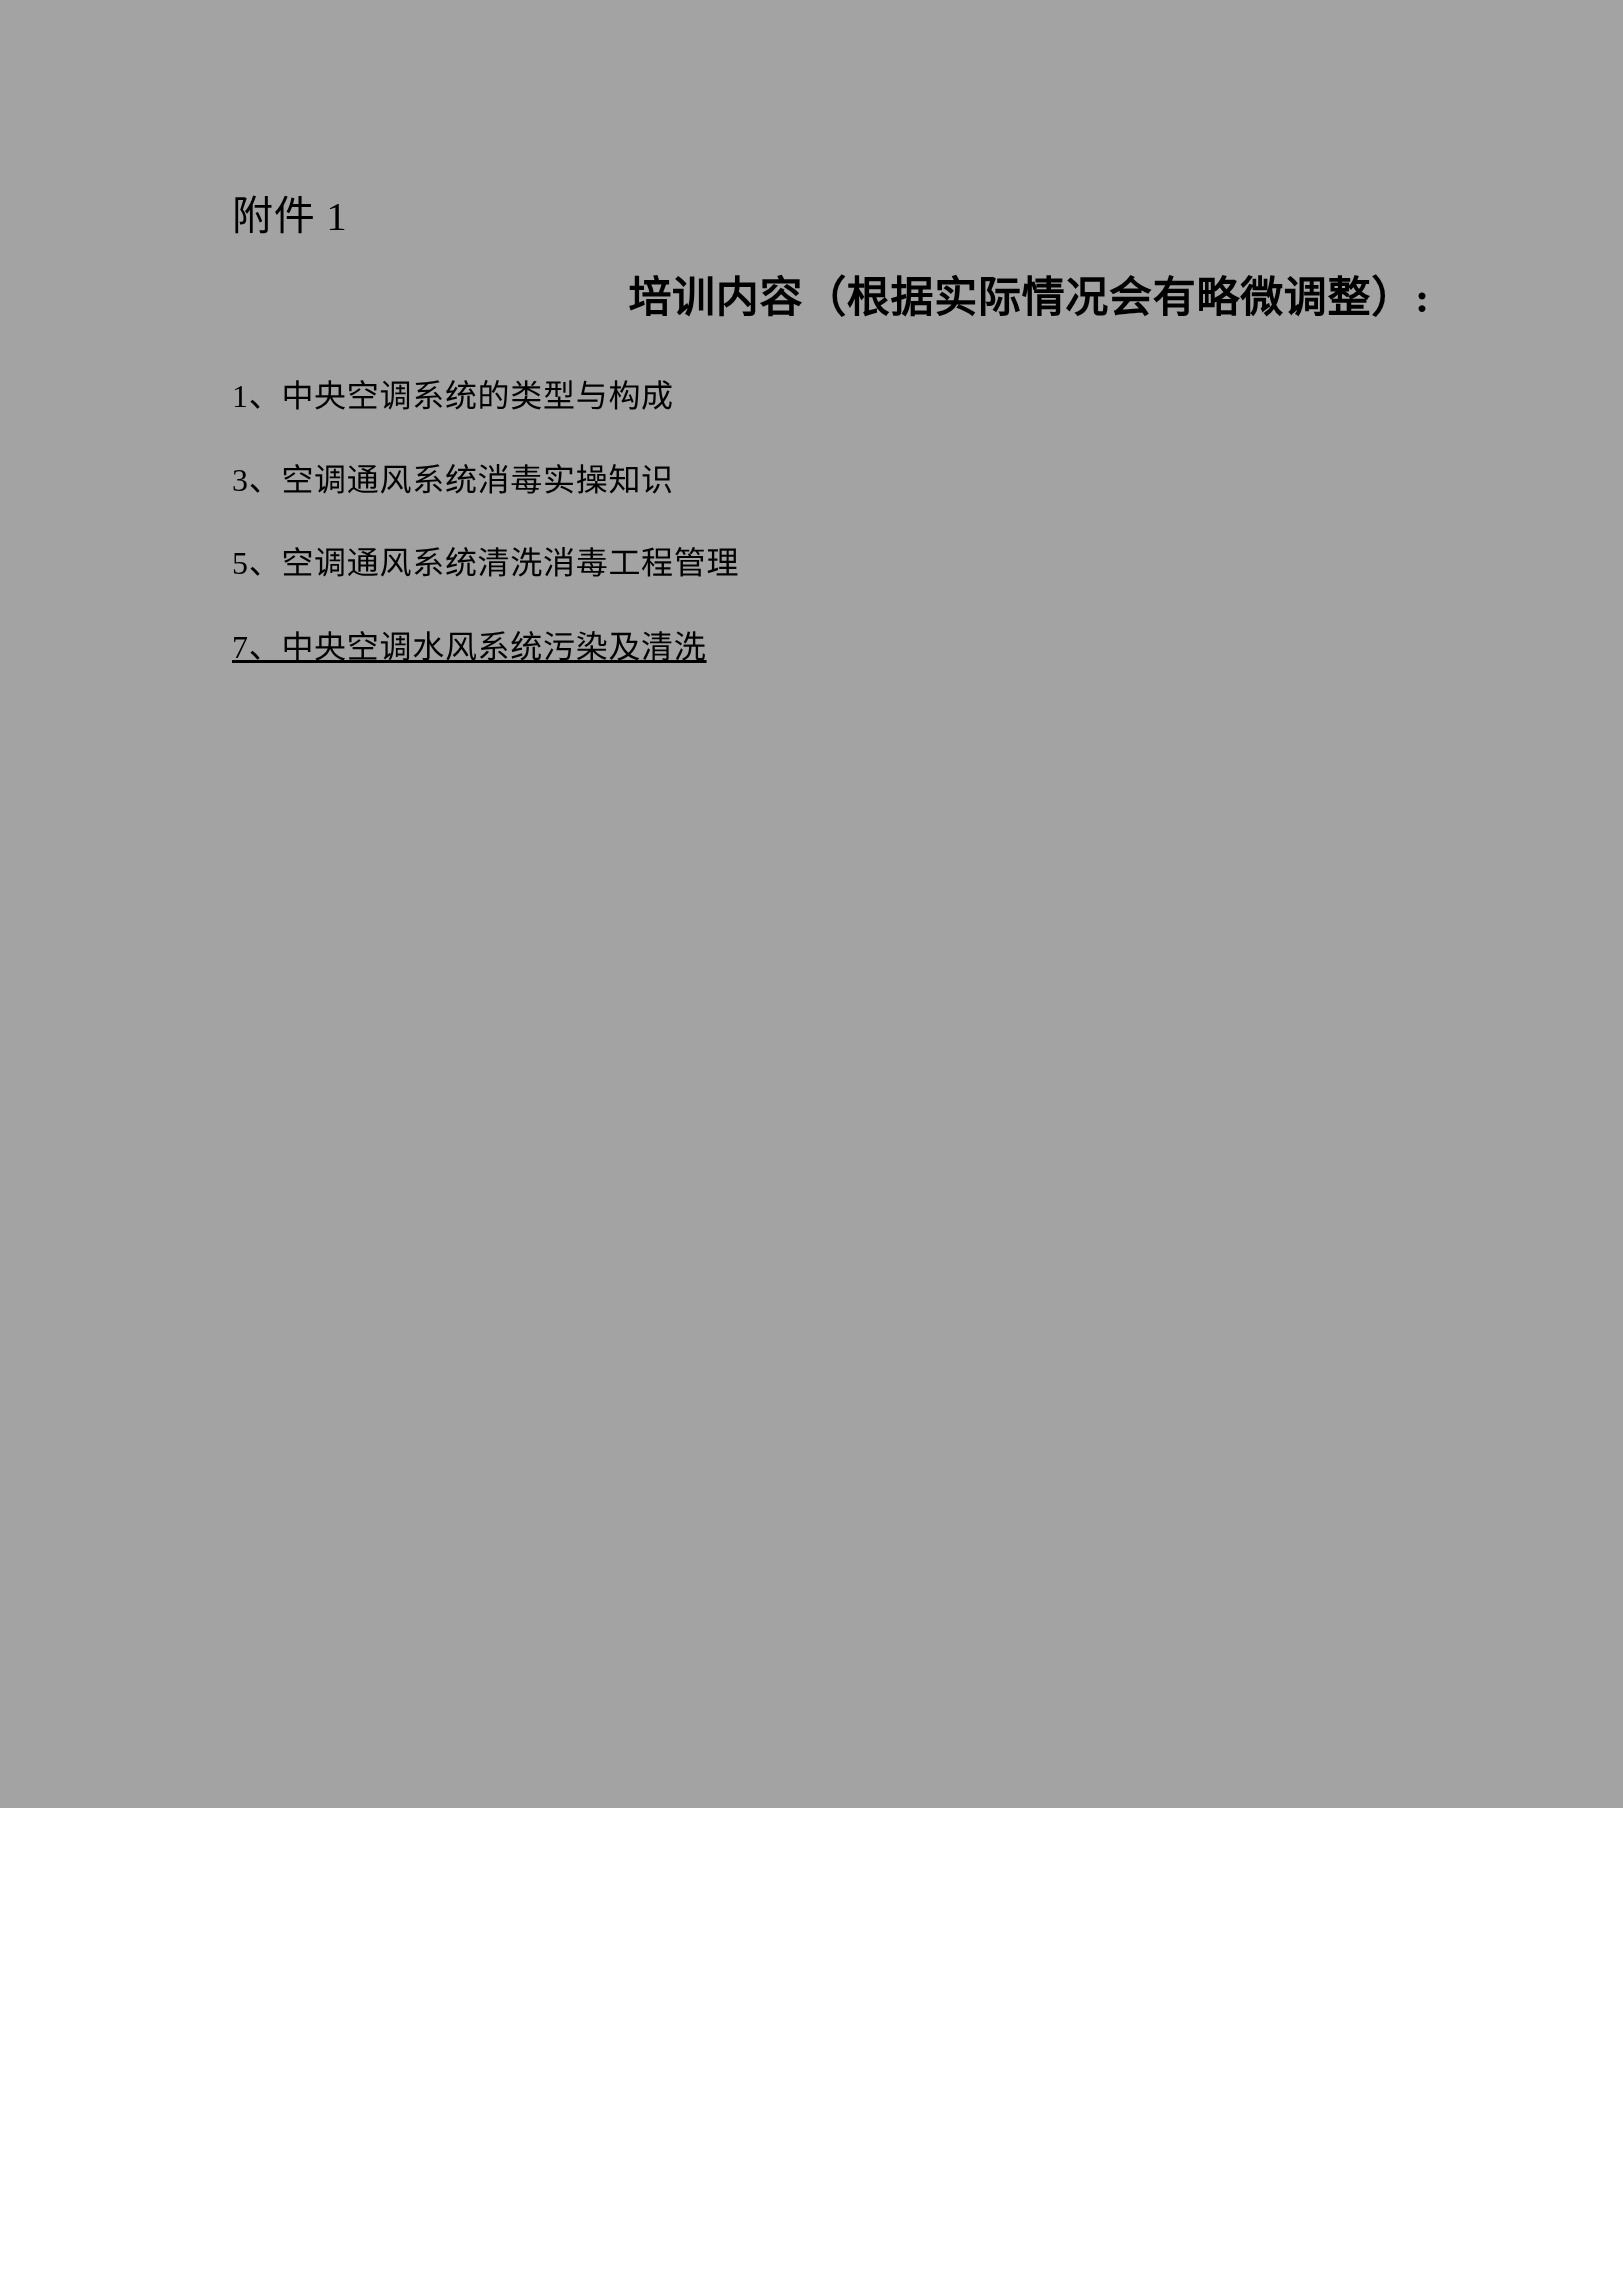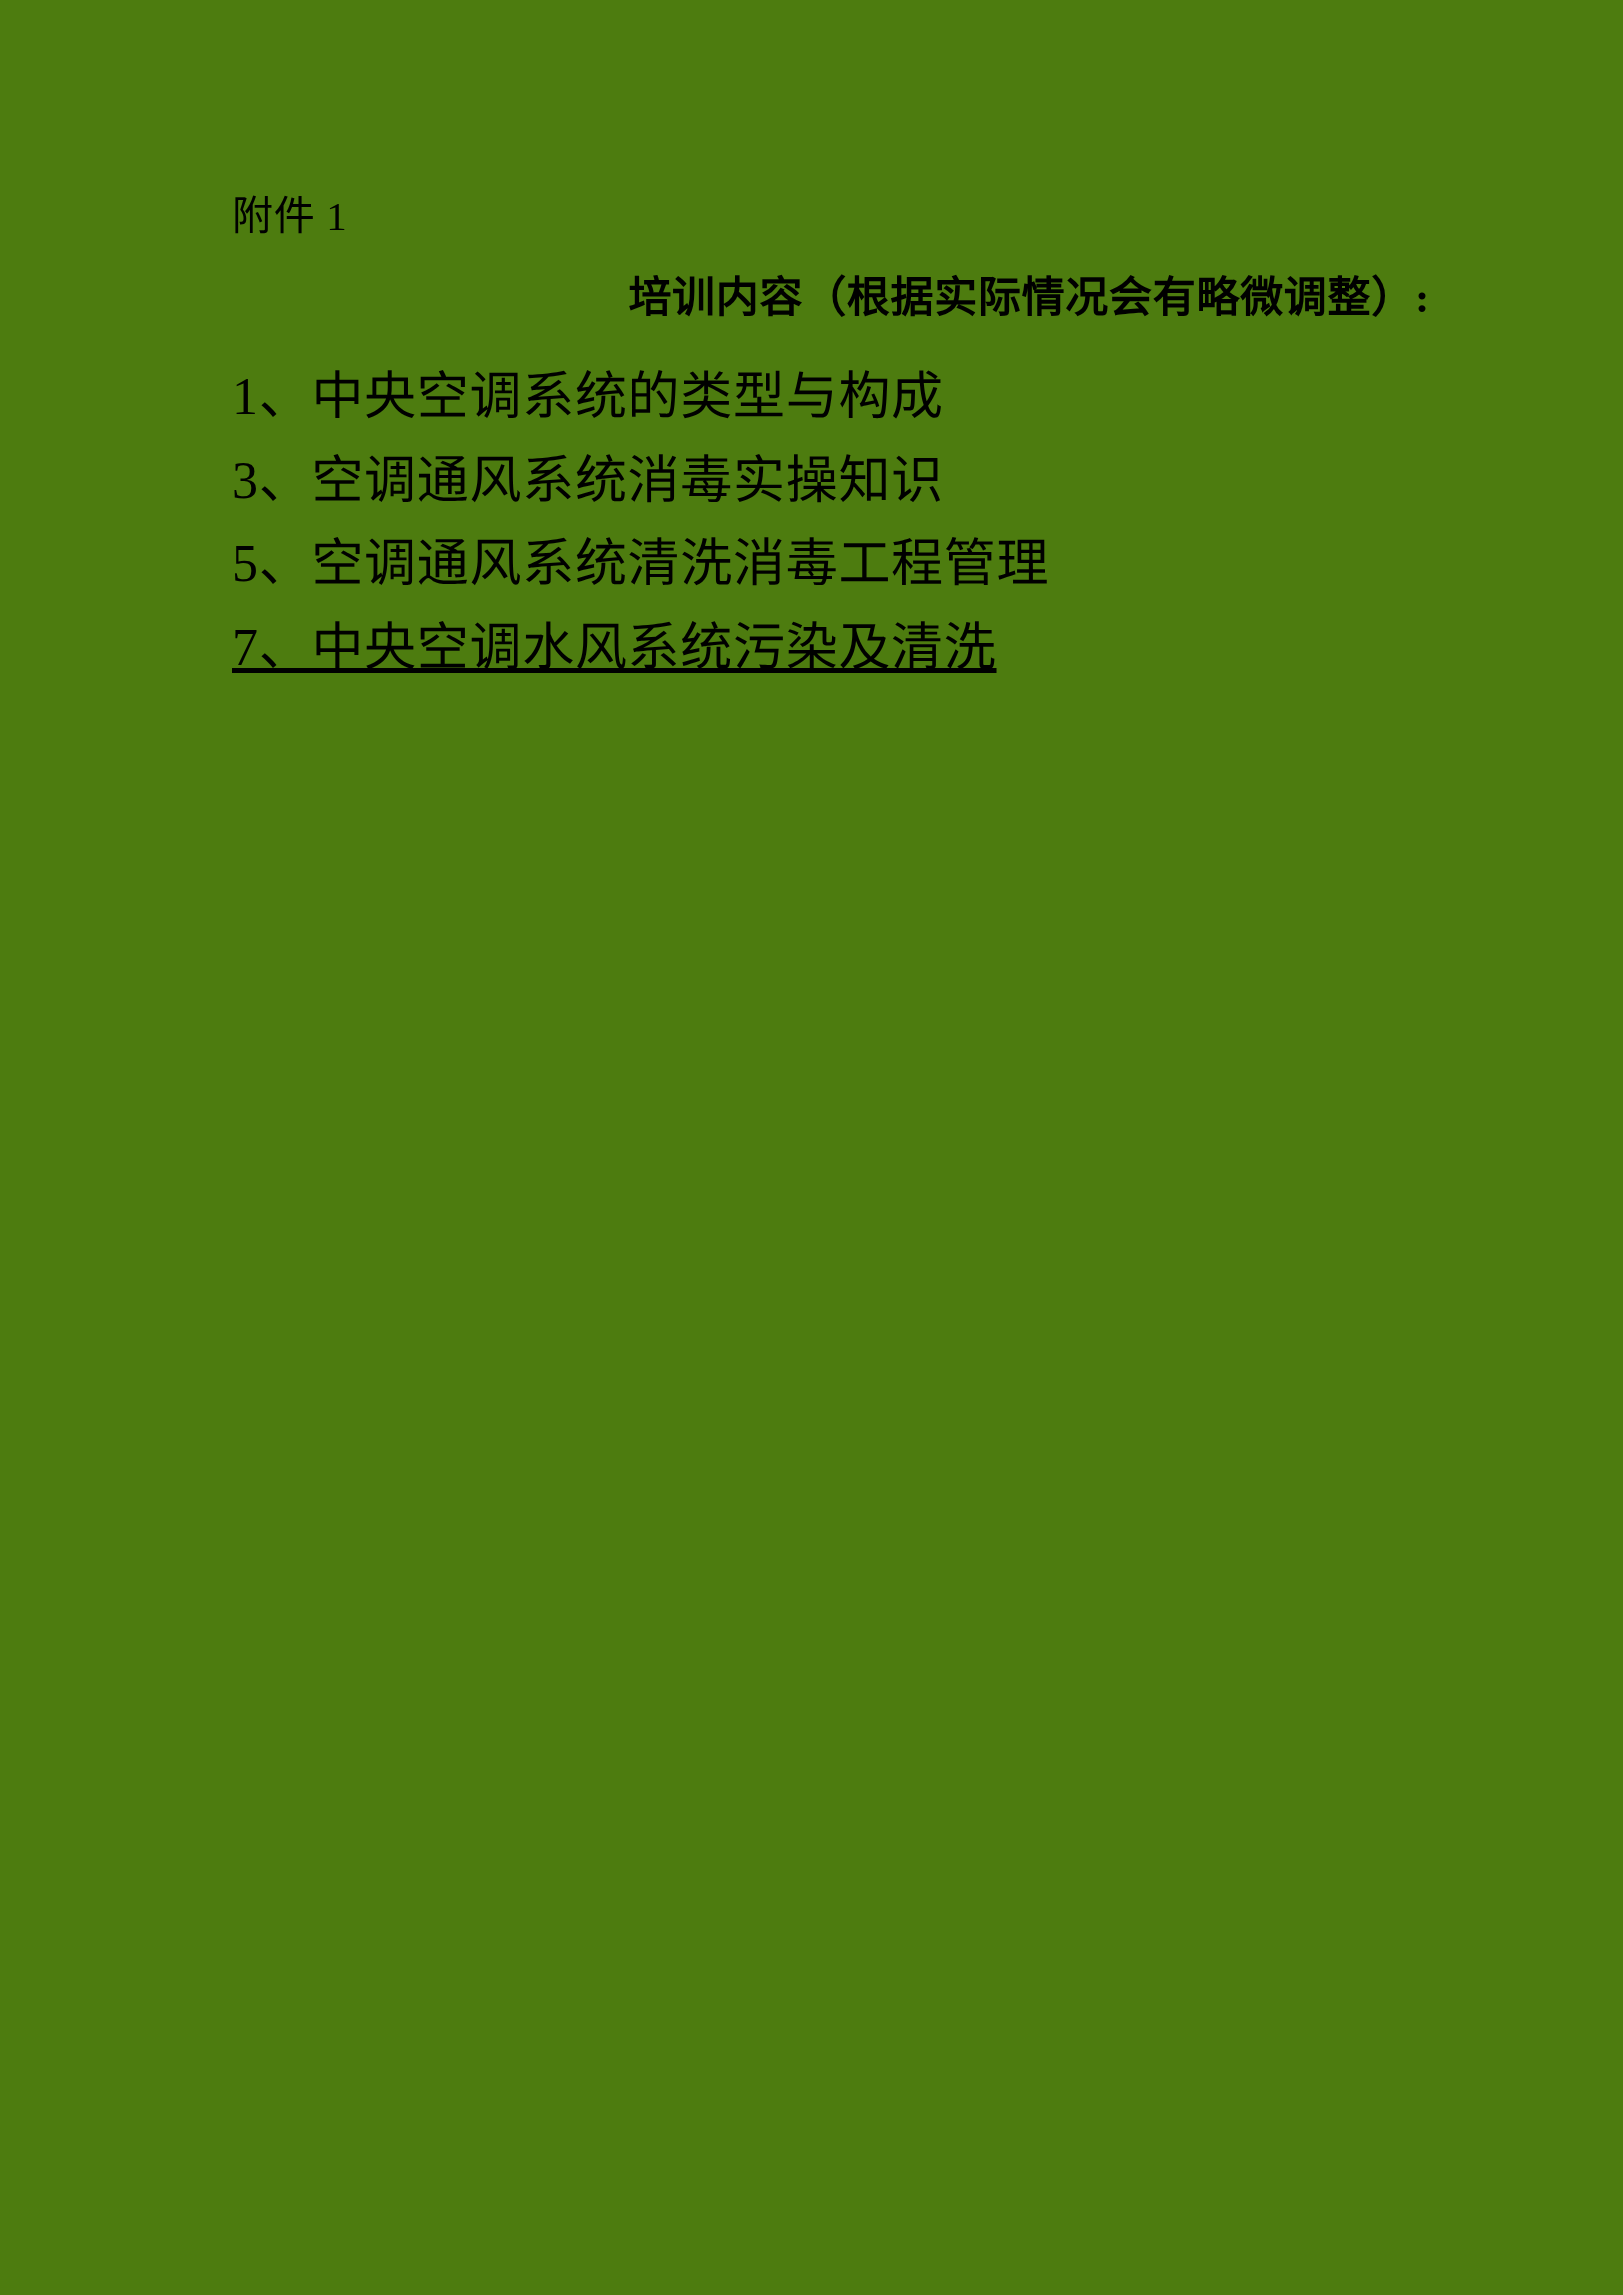--- a/index.html
+++ b/index.html
@@ -10,22 +10,22 @@
   body {
     width: 1623px;
     height: 2295px;
     font-family: "Liberation Serif", "DejaVu Serif", serif;
     color: #000000;
     -webkit-font-smoothing: antialiased;
   }
   .page {
     position: relative;
     width: 1623px;
-    height: 2295px;
-    background: #4d7c0f;
+    height: 1808px;
+    background: #a3a3a3;
     box-sizing: border-box;
     padding: 196px 196px 0 232px;
   }
   .doc-body {
     width: 1198px;
   }
   .attachment-label {
     font-size: 41px;
     line-height: 1.0;
     letter-spacing: 0.7px;
@@ -41,21 +41,21 @@
     padding-left: 157px;
     letter-spacing: 0.7px;
     white-space: pre;
   }
   .item-list {
     margin: 0;
     padding: 0;
     list-style: none;
   }
   .item {
-    font-size: 52px;
+    font-size: 32px;
     line-height: 73px;
     letter-spacing: 0.7px;
     margin: 0 0 10.5px 0;
     text-align: justify;
     text-justify: inter-ideograph;
   }
   .item:last-child {
     margin-bottom: 0;
     text-decoration: underline;
   }

